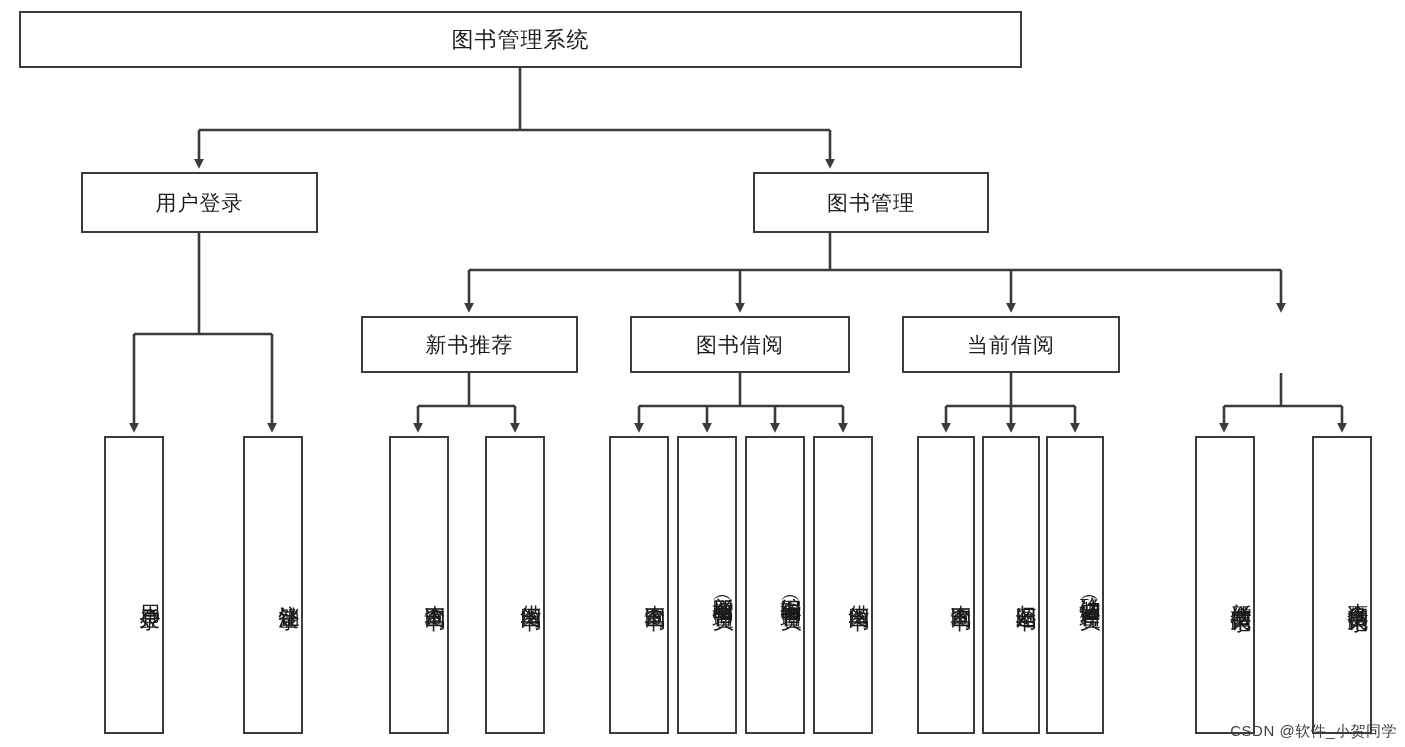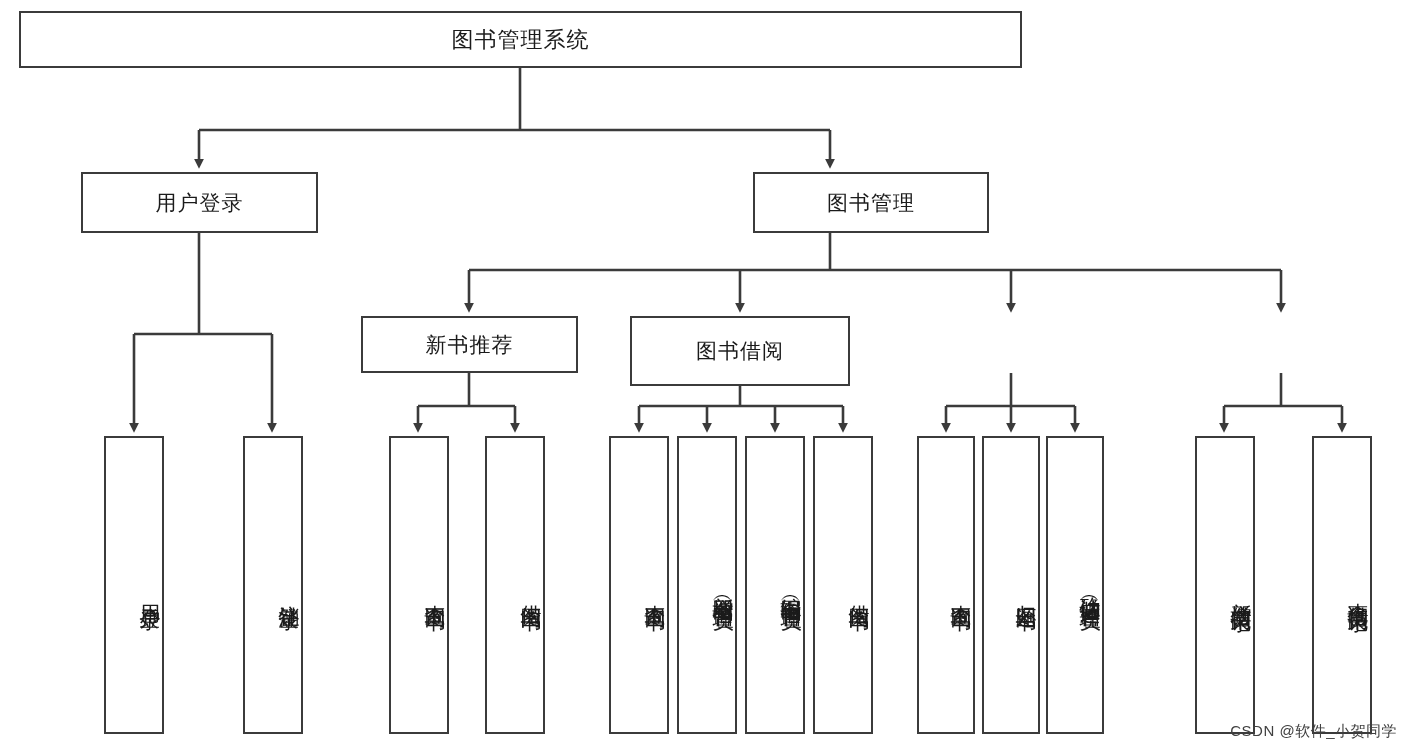--- a/index.html
+++ b/index.html
@@ -79,22 +79,25 @@
   <div class="node horiz" style="left:81px;top:172px;width:237px;height:61px;">
     <span>用户登录</span>
   </div>
   <div class="node horiz" style="left:712px;top:172px;width:236px;height:61px;margin-left:41px;">
     <span>图书管理</span>
   </div>
 
   <div class="node horiz" style="left:361px;top:316px;width:217px;height:57px;">
     <span>新书推荐</span>
   </div>
-  <div class="node horiz" style="left:630px;top:316px;width:220px;height:70px;justify-content:center;">
+  <div class="node horiz" style="left:630px;top:316px;width:220px;height:57px;justify-content:center;">
     <span>图书借阅</span>
+  </div>
+  <div class="node horiz" style="left:902px;top:316px;width:218px;height:57px;">
+    <span>当前借阅</span>
   </div>
 
   <div class="node vert" style="left:104px;top:436px;width:60px;height:298px;">
     <span>用户登录</span>
   </div>
   <div class="node vert" style="left:243px;top:436px;width:60px;height:298px;">
     <span>注销登录</span>
   </div>
 
   <div class="node vert" style="left:389px;top:436px;width:60px;height:298px;">

